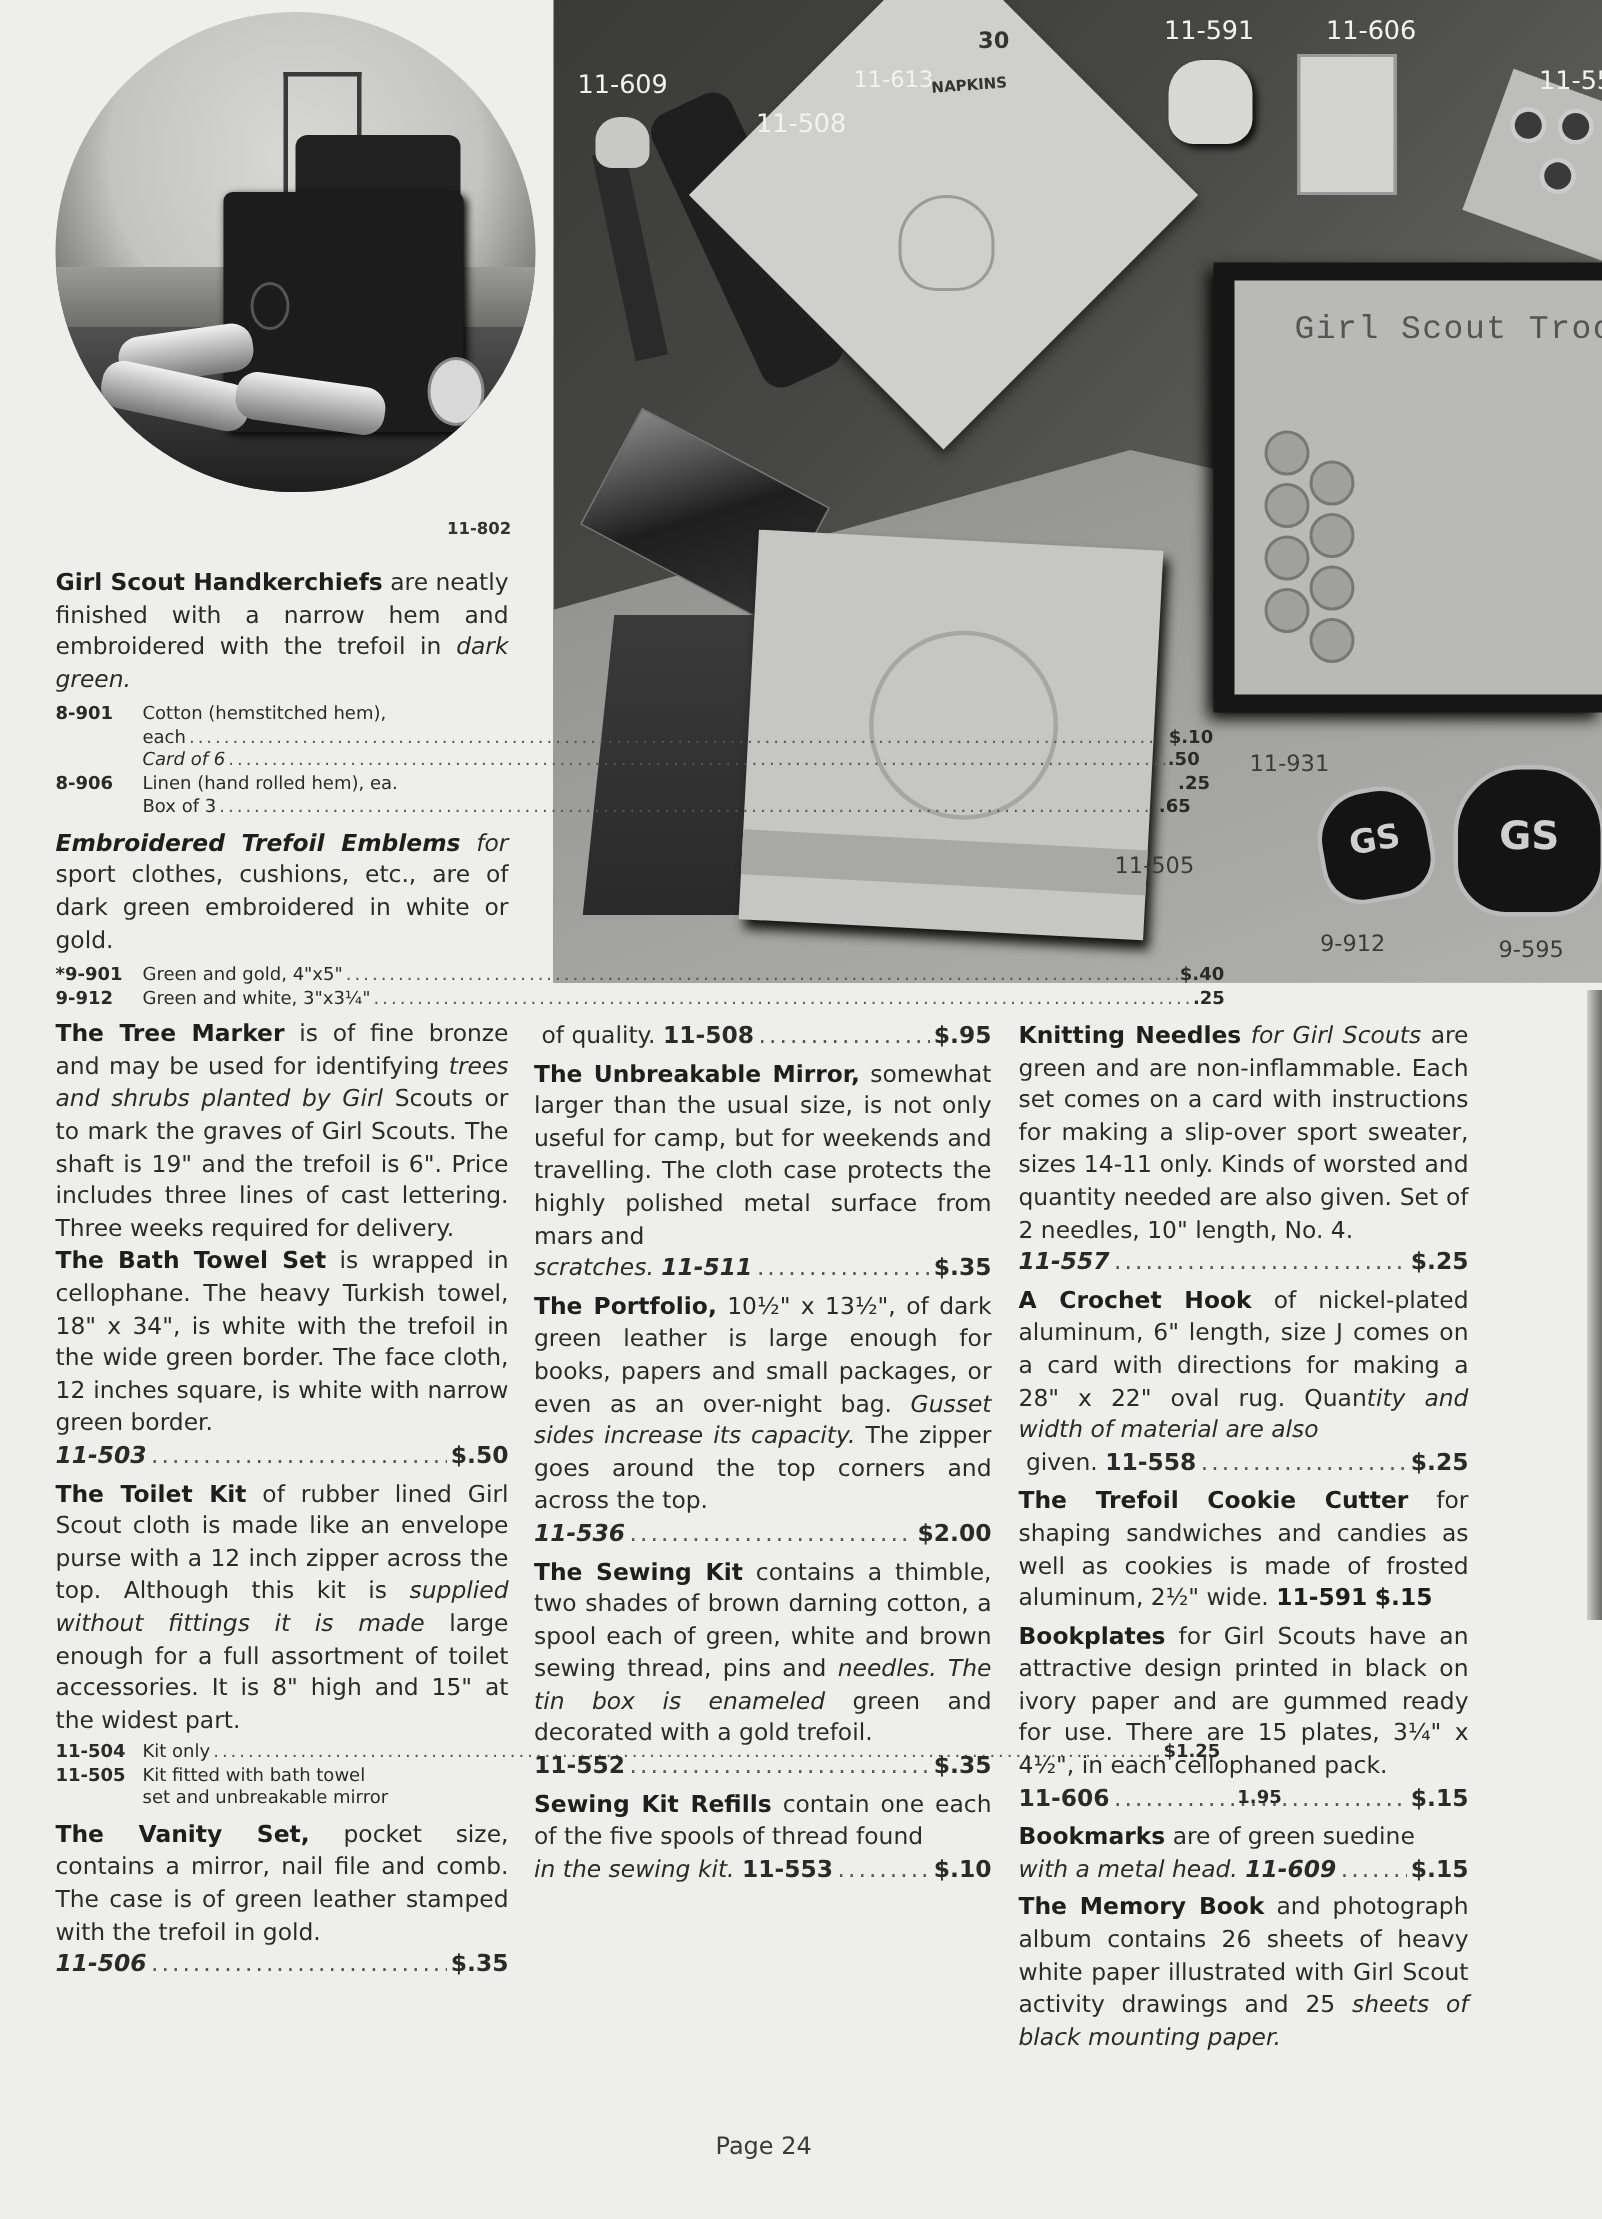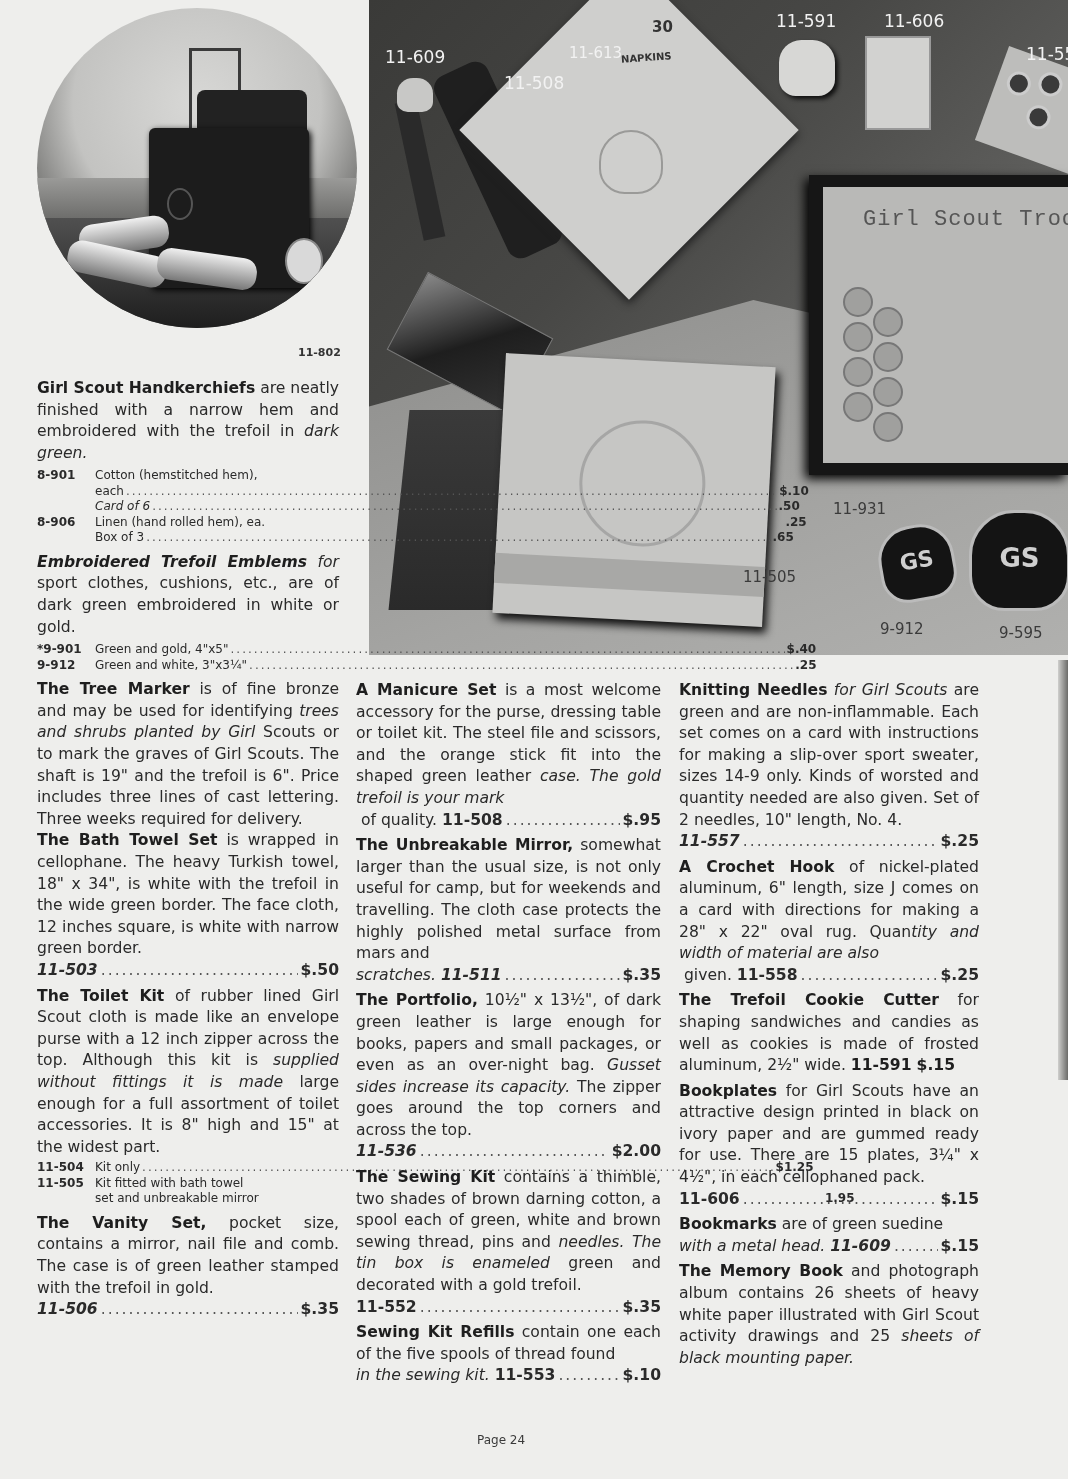--- a/index.html
+++ b/index.html
@@ -72,21 +72,21 @@
   .price-line .dots::before { content: "................................................................................................................"; }
   .price-line .price { font-weight: bold; }
   .variant { display: flex; align-items: baseline; font-size: 12px; line-height: 15.5px; }
   .variant .vcode { width: 58px; font-weight: bold; flex: none; }
   .variant .vdesc { flex: 1; display: flex; align-items: baseline; }
   .variant .vdesc .dots { flex: 1; overflow: hidden; white-space: nowrap; margin: 0 2px; color: #555; letter-spacing: 2px; }
   .variant .vdesc .dots::before { content: "................................................................................................................"; }
   .variant .vprice { font-weight: bold; }
   .variant.indent { padding-left: 58px; }
   .variant-block { margin: 2px 0 6px 0; }
-  .page-number { position: absolute; left: 477px; top: 1421px; font-size: 12px; color: #3a3a3a; margin-top: 12px; }
+  .page-number { position: absolute; left: 477px; top: 1421px; font-size: 16px; color: #3a3a3a; }
 </style>
 </head>
 <body>
 
 <div class="circle-photo">
   <div class="horizon"></div>
   <div class="table"></div>
   <div class="camera-handle"></div>
   <div class="camera-top"></div>
   <div class="camera-body"></div>
@@ -258,21 +258,20 @@
     <div class="price-line">
         <span class="code it">11-506</span>
         <span class="dots"></span>
         <span class="price">$.35</span>
       </div>
   </div>
 </div>
 
 <div class="col col-mid">
   <div>
-    <p class="para" style="margin-bottom:0"><b>A Manicure Set</b><span> is a most welcome accessory for the purse, dressing table or toilet kit. The steel file and scissors, and the orange stick fit into the shaped green leather </span><span class="it">case. The gold trefoil is your mark</span></p>
     <div class="price-line">
         <span style="white-space:pre"> of quality. </span>
         <span class="code">11-508</span>
         <span class="dots"></span>
         <span class="price">$.95</span>
       </div>
   </div>
 
   <div>
     <p class="para" style="margin-bottom:0"><b>The Unbreakable Mirror,</b><span> somewhat larger than the usual size, is not only useful for camp, but for weekends and travelling. The cloth case protects the highly polished metal surface from mars and </span></p>
@@ -308,21 +307,21 @@
         <span class="it" style="white-space:pre">in the sewing kit. </span>
         <span class="code">11-553</span>
         <span class="dots"></span>
         <span class="price">$.10</span>
       </div>
   </div>
 </div>
 
 <div class="col col-right">
   <div>
-    <p class="para" style="margin-bottom:0"><b>Knitting Needles</b><span class="it"> for Girl Scouts</span><span> are green and are non-inflammable. Each set comes on a card with instructions for making a slip-over sport sweater, sizes 14-9 only. Kinds of worsted and quantity needed are also given. Set of 2 needles, 10" length, No. 4.</span></p>
+    <p class="para" style="margin-bottom:0"><b>Knitting Needles</b><span class="it"> for Girl Scouts</span><span> are green and are non-inflammable. Each set comes on a card with instructions for making a slip-over sport sweater, sizes 14-11 only. Kinds of worsted and quantity needed are also given. Set of 2 needles, 10" length, No. 4.</span></p>
     <div class="price-line">
         <span class="code it">11-557</span>
         <span class="dots"></span>
         <span class="price">$.25</span>
       </div>
   </div>
 
   <div>
     <p class="para" style="margin-bottom:0"><b>A Crochet Hook</b><span> of nickel-plated aluminum, 6" length, size J comes on a card with directions for making a 28" x 22" oval rug. Quan</span><span class="it">tity and width of material are also</span></p>
     <div class="price-line">

